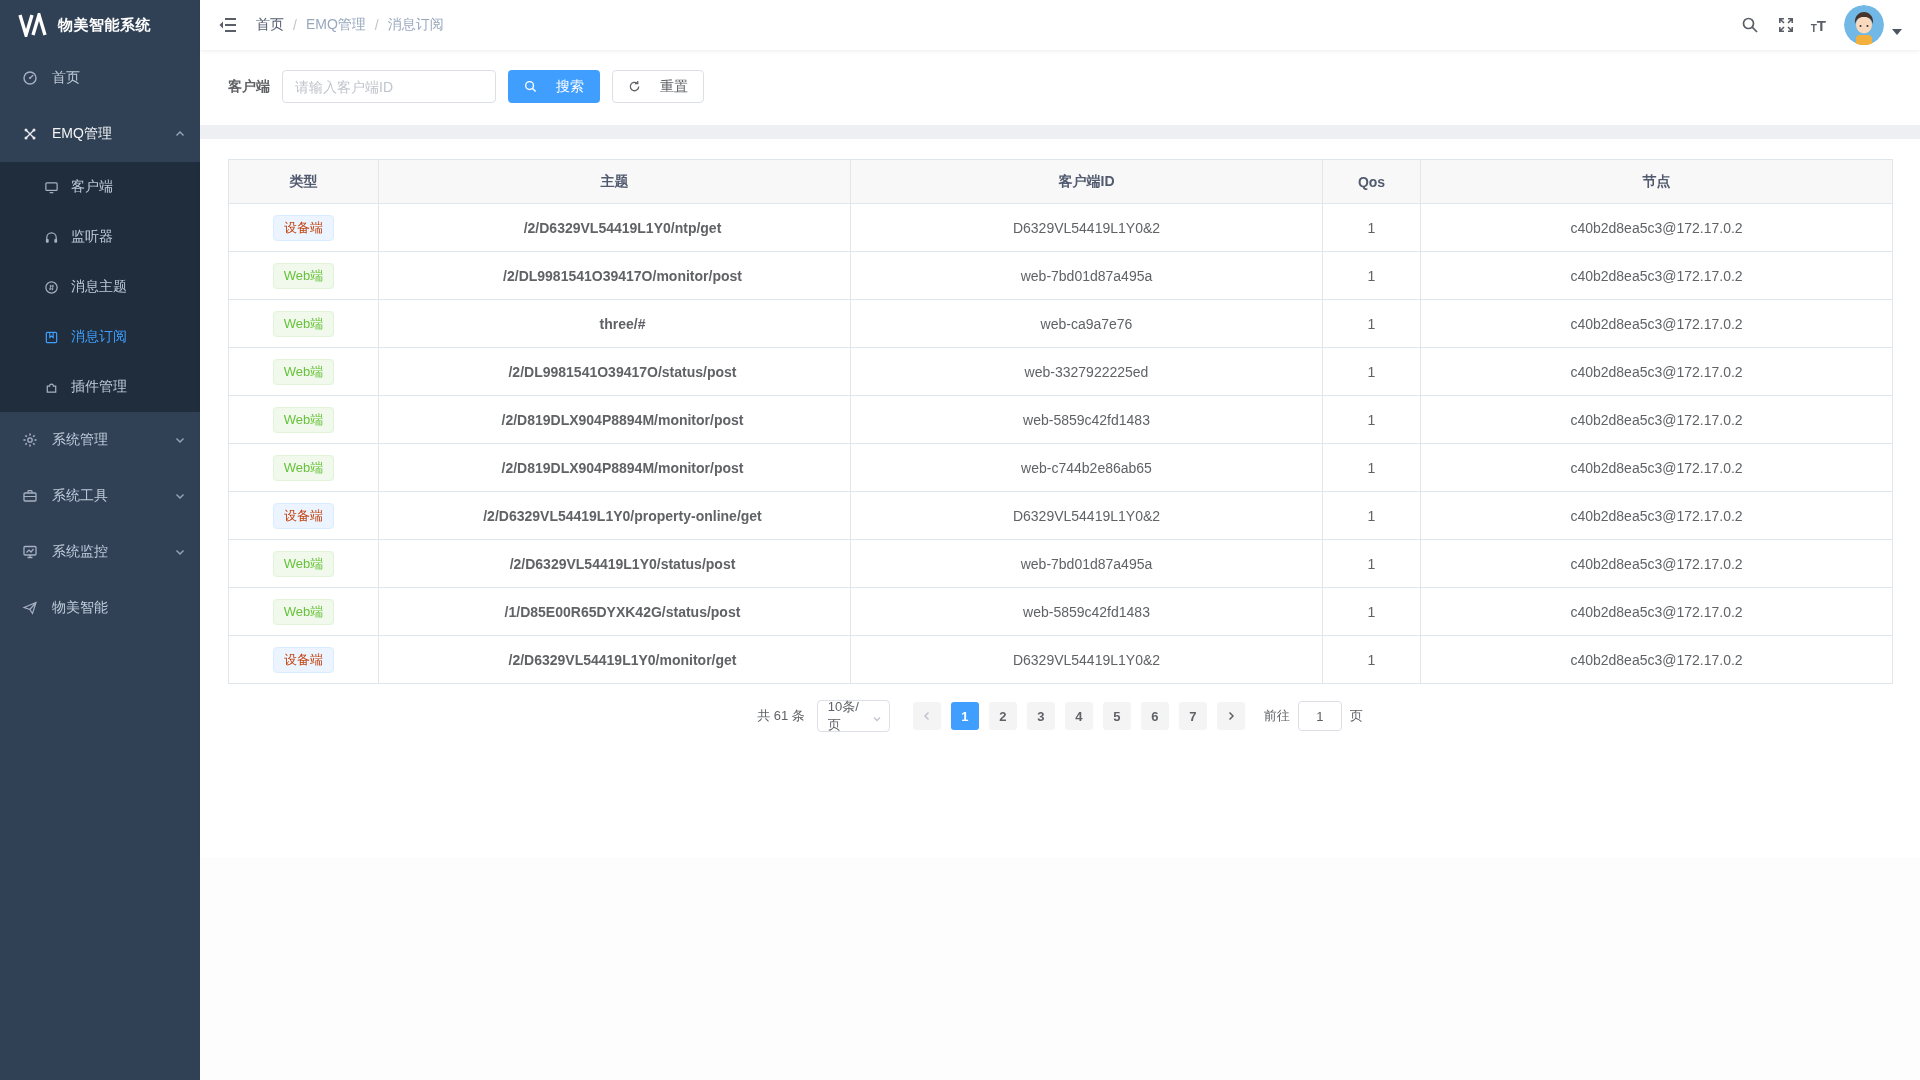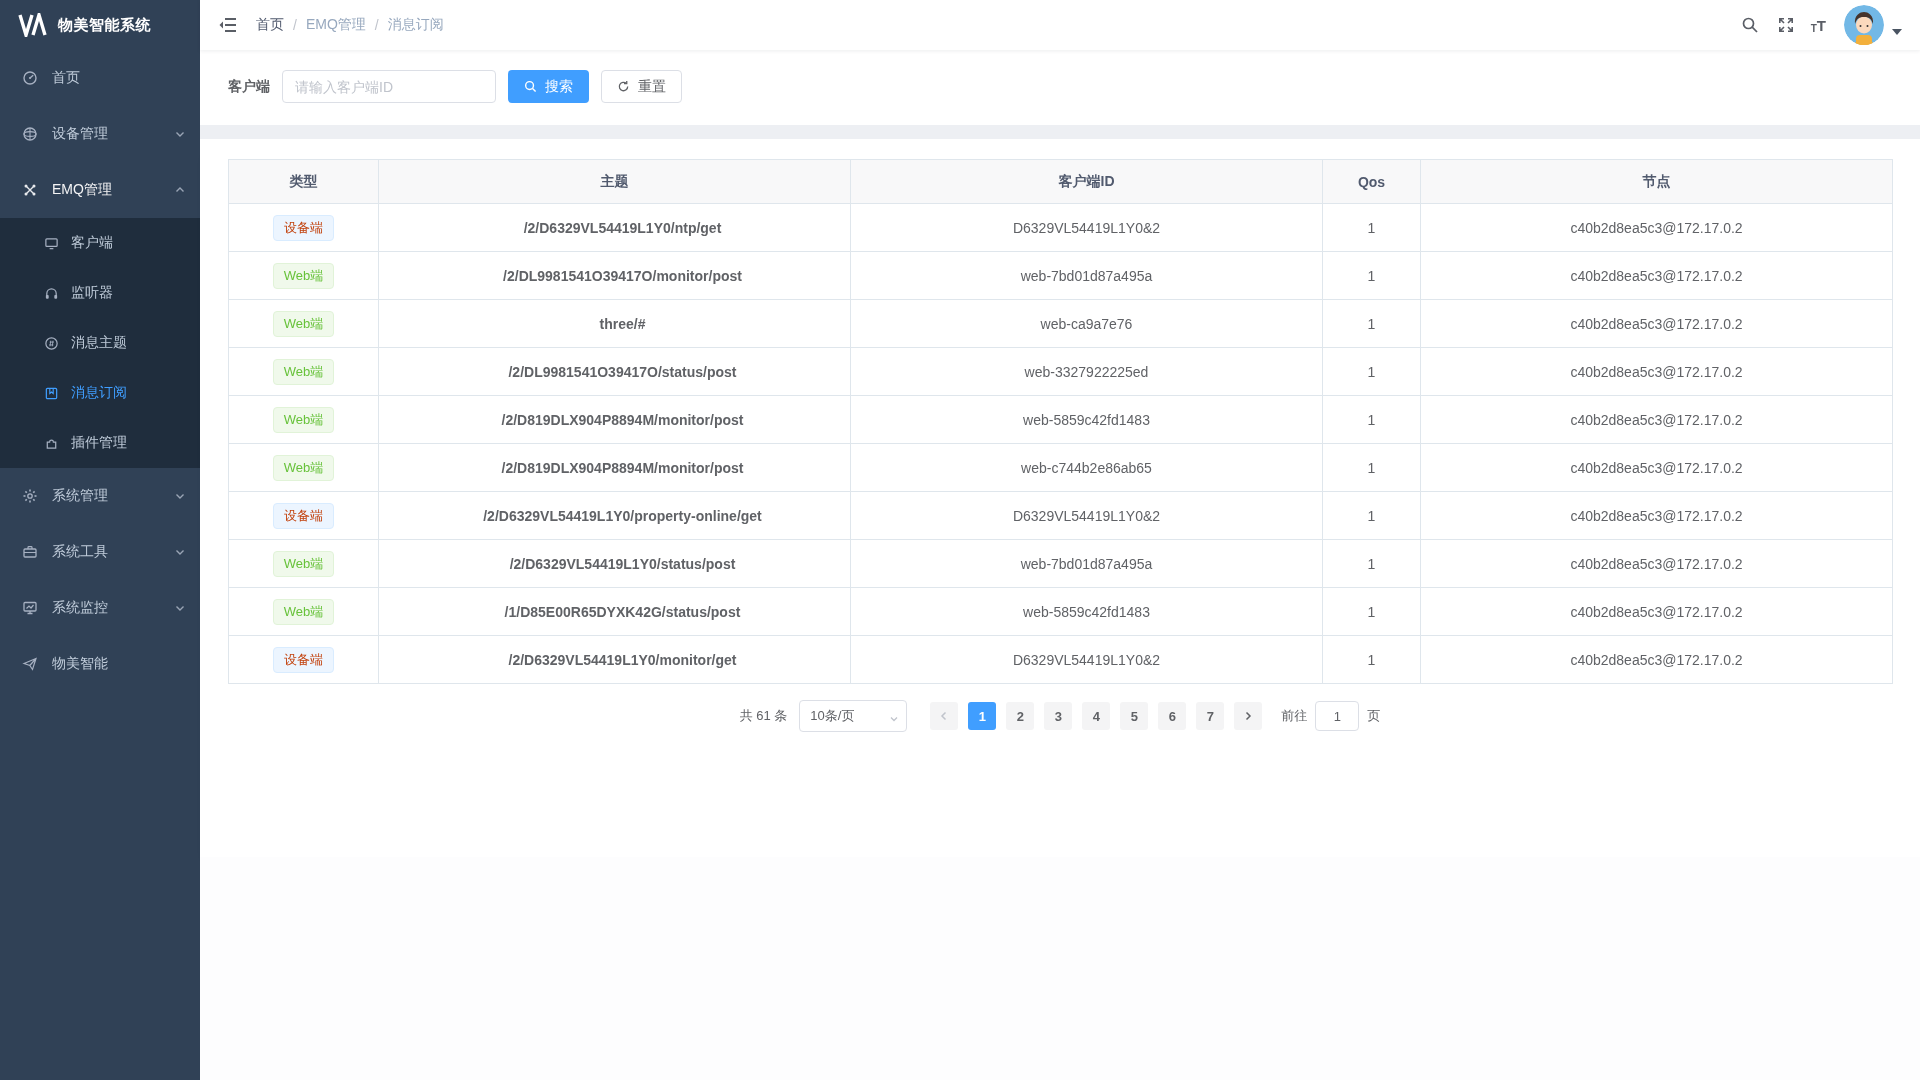--- a/index.html
+++ b/index.html
@@ -34,21 +34,21 @@
   .font-tool { font-weight:700; color:#5a5e66; font-size:15px; cursor:pointer; display:flex; align-items:flex-end; }
   .font-tool .small-t { font-size:10px; }
   .avatar-wrap { display:flex; align-items:center; gap:8px; cursor:pointer; margin-left:4px; }
   .avatar { width:40px; height:40px; border-radius:50%; overflow:hidden; display:block; }
   .avatar-caret { width:0; height:0; border-left:5px solid transparent; border-right:5px solid transparent; border-top:6px solid #4a5462; margin-top:14px; }
 
   .search-bar { background:#fff; padding:20px 0 22px 28px; display:flex; align-items:center; }
   .search-label { font-size:14px; font-weight:700; color:#606266; margin-right:12px; }
   .search-input { width:214px; height:33px; border:1px solid #dcdfe6; border-radius:4px; padding:0 12px; font-size:14px; color:#a16207; outline:none; font-family:inherit; }
   .search-input::placeholder { color:#c0c4cc; }
-  .btn { height:33px; border-radius:4px; font-size:14px; display:inline-flex; align-items:center; gap:8px; padding:0 15px; cursor:pointer; border:1px solid transparent; font-family:inherit; }
+  .btn { height:33px; border-radius:4px; font-size:14px; display:inline-flex; align-items:center; gap:19px; padding:0 15px; cursor:pointer; border:1px solid transparent; font-family:inherit; }
   .btn-primary { background:#409eff; color:#fff; margin-left:12px; }
   .btn-plain { background:#fff; color:#606266; border-color:#dcdfe6; margin-left:12px; }
   .btn svg { display:block; }
 
   .band { height:14px; background:#edeff3; }
 
   .card { background:#fff; padding:20px 28px 0 28px; height:718px; box-shadow:0 10px 12px -9px rgba(0,21,41,.16); }
 
   table.grid { border-collapse:collapse; width:1664px; table-layout:fixed; font-size:14px; }
   table.grid th, table.grid td { border:1px solid #dfe6ec; text-align:center; overflow:hidden; white-space:nowrap; }
@@ -60,21 +60,21 @@
   .col-client{ width:472px; }
   .col-qos   { width:98px;  }
   .col-node  { width:472px; }
   .tag { display:inline-block; height:26px; line-height:24px; padding:0 10px; font-size:13px; border-radius:4px; border:1px solid; }
   .tag-device { color:#c2410c; background:#ecf5ff; border-color:#d9ecff; }
   .tag-web { color:#67c23a; background:#f0f9eb; border-color:#e1f3d8; }
 
   
   .pagination { margin-top:16px; display:flex; align-items:center; justify-content:center; font-size:13px; color:#606266; }
   .pg-total { margin-right:12px; }
-  .pg-select { position:relative; width:108px; height:32px; border:1px solid #dcdfe6; border-radius:4px; display:flex; align-items:center; padding:0 22px 0 10px; color:#606266; cursor:pointer; background:#fff; margin-right:18px; }
+  .pg-select { position:relative; width:73px; height:32px; border:1px solid #dcdfe6; border-radius:4px; display:flex; align-items:center; padding:0 22px 0 10px; color:#606266; cursor:pointer; background:#fff; margin-right:18px; }
   .pg-select .sel-chev { position:absolute; right:7px; top:11px; color:#c0c4cc; }
   .pager { display:flex; align-items:center; }
   .pg-btn { min-width:28px; height:28px; margin:0 5px; background:#f4f4f5; color:#606266; border-radius:3px; display:inline-flex; align-items:center; justify-content:center; font-weight:600; cursor:pointer; font-size:13px; }
   .pg-btn.active { background:#409eff; color:#fff; }
   .pg-btn.nav-disabled { color:#c0c4cc; }
   .pg-goto { display:flex; align-items:center; margin-left:14px; gap:8px; }
   .goto-input { width:44px; height:30px; border:1px solid #dcdfe6; border-radius:4px; text-align:center; font-size:13px; color:#606266; outline:none; font-family:inherit; }
 
   .below-card { flex:1; background:#fdfdfe; }
 </style>
@@ -96,35 +96,20 @@
       <span class="mi-icon">
         <svg viewBox="0 0 16 16" width="16" height="16">
             <circle cx="8" cy="8" r="6" fill="none" stroke="currentColor" stroke-width="1.4"></circle>
             <path d="M8 8 L11.2 5.2" stroke="currentColor" stroke-width="1.4"></path>
             <circle cx="8" cy="8" r="1.1" fill="currentColor"></circle>
           </svg>
       </span>
       <span>首页</span>
     </div>
 
-    <div class="menu-item">
-      <span class="mi-icon">
-        <svg viewBox="0 0 16 16" width="16" height="16">
-            <circle cx="8" cy="8" r="6" fill="none" stroke="currentColor" stroke-width="1.3"></circle>
-            <ellipse cx="8" cy="8" rx="6" ry="2.4" fill="none" stroke="currentColor" stroke-width="1.1"></ellipse>
-            <path d="M8 2 V14" stroke="currentColor" stroke-width="1.1"></path>
-          </svg>
-      </span>
-      <span>设备管理</span>
-      <span class="chev">
-        <svg width="12" height="12" viewBox="0 0 12 12">
-            <path d="M2.5 4.5 L6 8 L9.5 4.5" fill="none" stroke="currentColor" stroke-width="1.4"></path>
-          </svg>
-      </span>
-    </div>
 
     <div class="menu-item parent-active">
       <span class="mi-icon">
         <svg viewBox="0 0 16 16" width="16" height="16">
             <path d="M4 4 L12 12 M12 4 L4 12" stroke="currentColor" stroke-width="1.4"></path>
             <circle cx="4" cy="4" r="1.5" fill="currentColor"></circle>
             <circle cx="12" cy="4" r="1.5" fill="currentColor"></circle>
             <circle cx="4" cy="12" r="1.5" fill="currentColor"></circle>
             <circle cx="12" cy="12" r="1.5" fill="currentColor"></circle>
           </svg>

